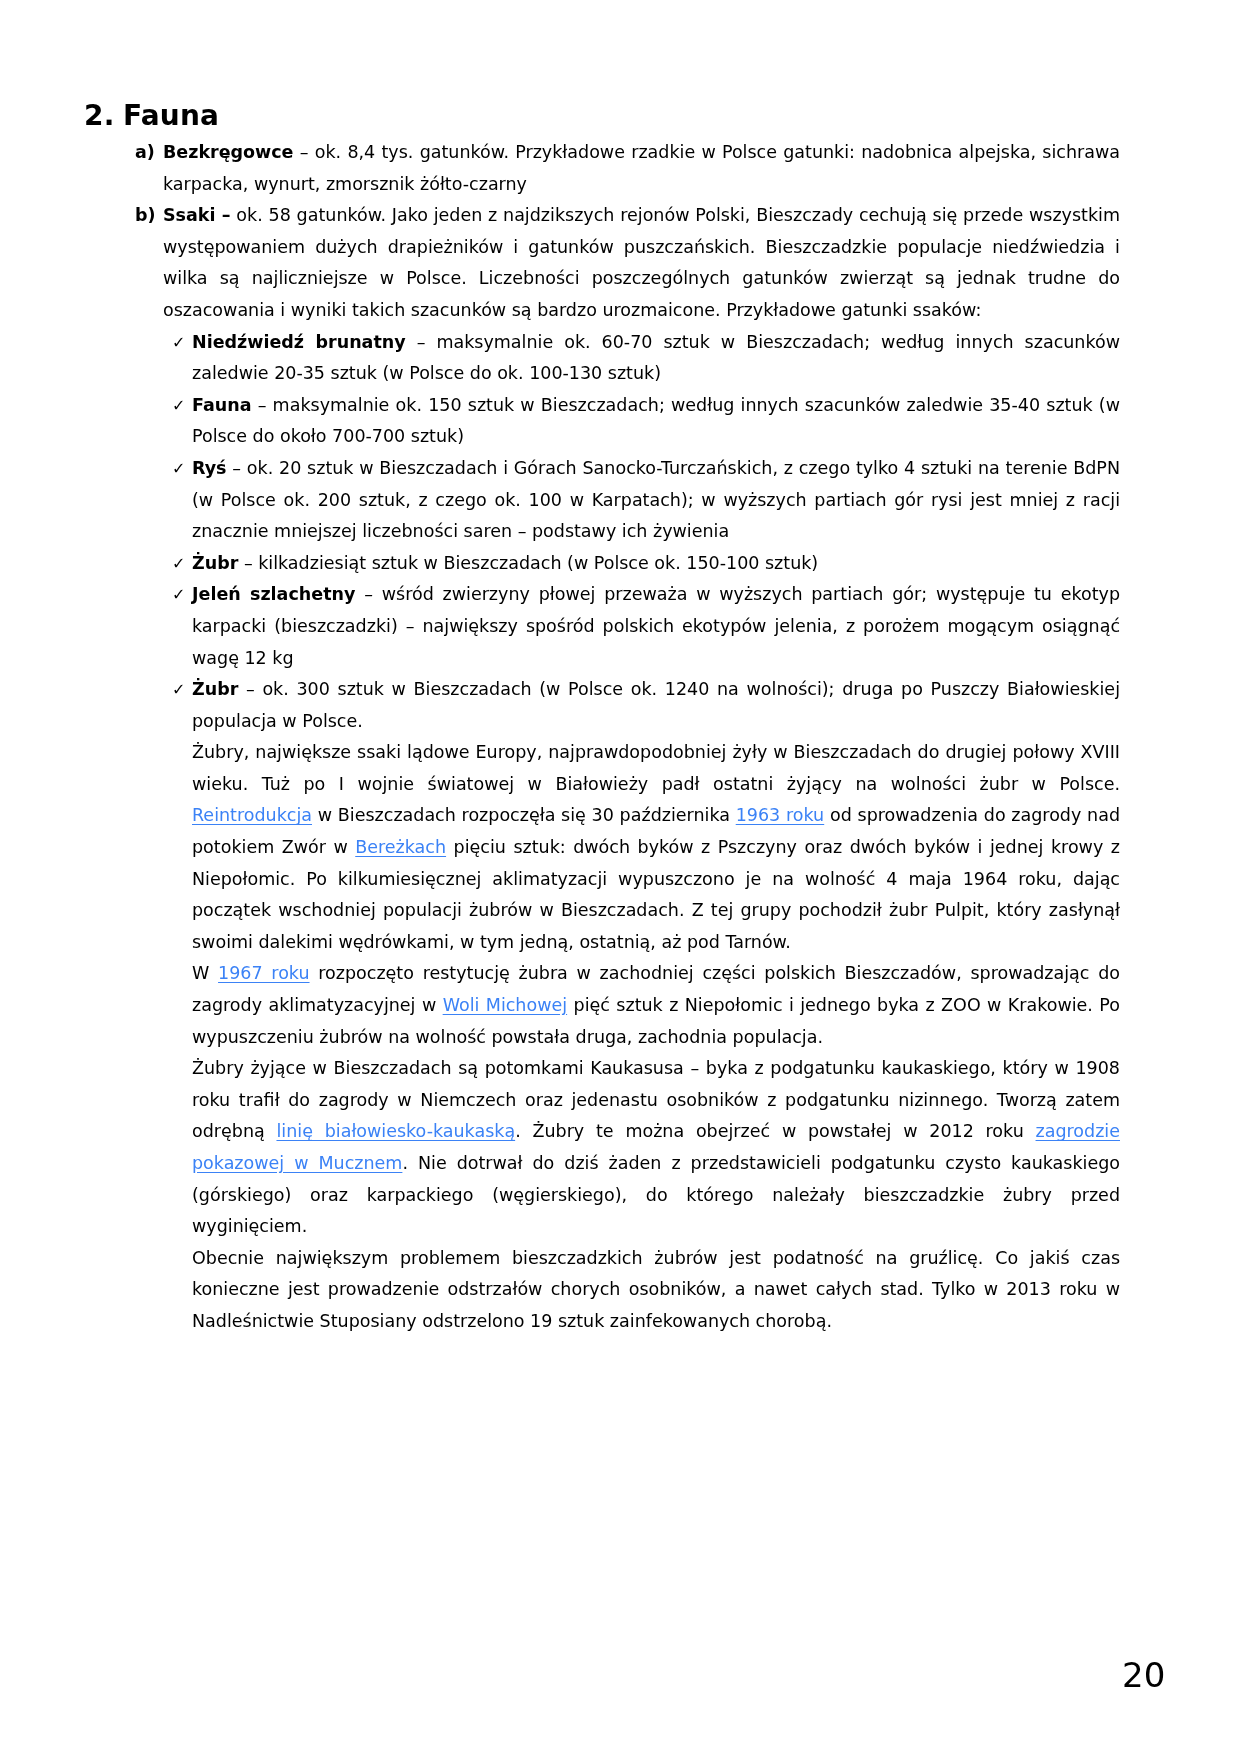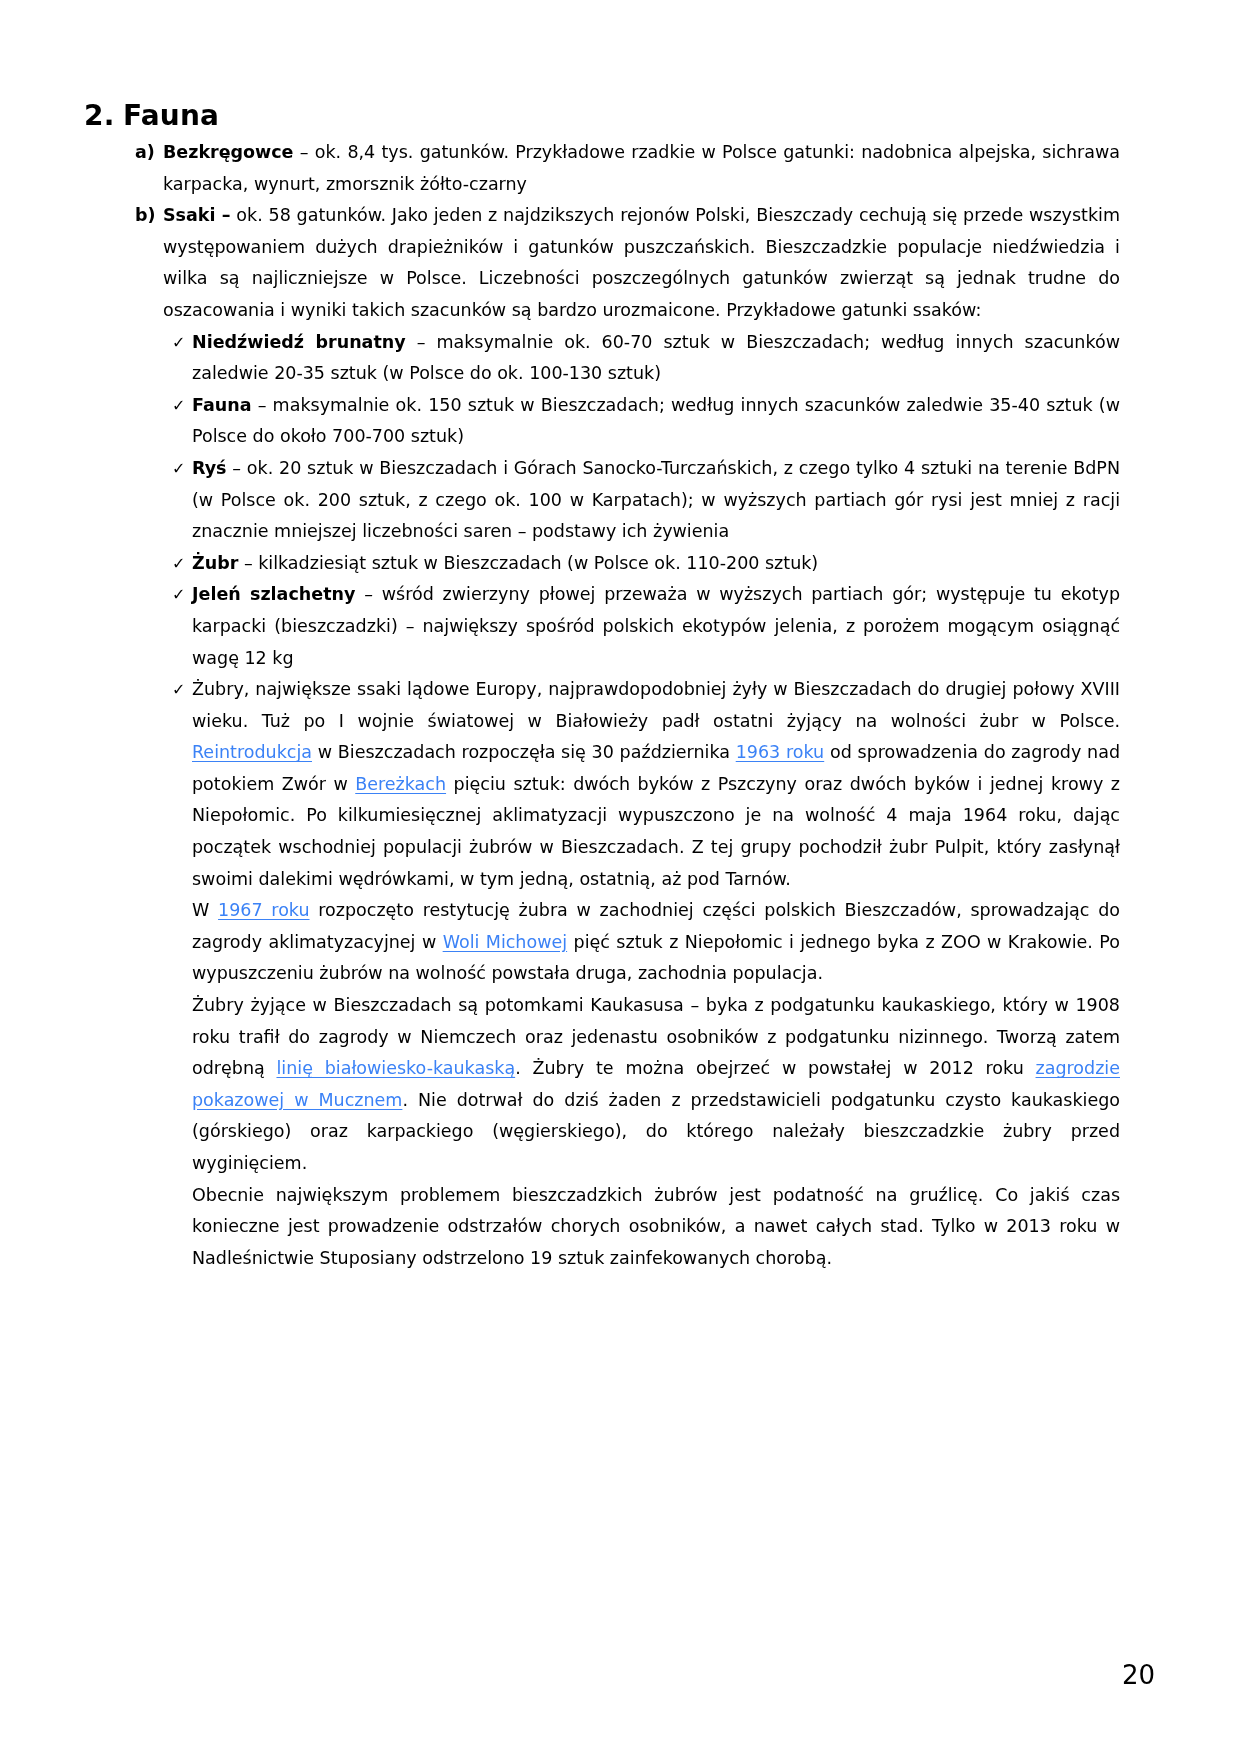--- a/index.html
+++ b/index.html
@@ -52,21 +52,21 @@
   .cli .cbody { flex: 1; text-align: justify; }
   .cbody p, .obody p { margin: 0; text-align: justify; }
 
   b, .bold { font-weight: 700; margin-top: 44px; }
   .u { text-decoration: underline; text-underline-offset: 3px; color: #3b82f6; }
 
   .footer-pagenum {
     position: absolute;
     top: 1661px;
     left: 1122px;
-    font-size: 26px;
+    font-size: 34px;
     line-height: 28px;
   }
 </style>
 </head>
 <body>
 
 <div class="page">
 
   <div class="heading">
       <span class="h-num">2.</span>
@@ -108,34 +108,35 @@
       <div class="cli">
           <span class="cmark">✓</span>
           <div class="cbody">
             <p><b>Ryś</b><span> – ok. 20 sztuk w Bieszczadach i Górach Sanocko-Turczańskich, z czego tylko 4 sztuki na terenie BdPN (w Polsce ok. 200 sztuk, z czego ok. 100 w Karpatach); w wyższych partiach gór rysi jest mniej z racji znacznie mniejszej liczebności saren – podstawy ich żywienia</span></p>
           </div>
         </div>
 
       <div class="cli">
           <span class="cmark">✓</span>
           <div class="cbody">
-            <p><b>Żubr</b><span> – kilkadziesiąt sztuk w Bieszczadach (w Polsce ok. 110-200 sztuk)</span></p>
+            <p><b>Żubr</b><span> – kilkadziesiąt sztuk w Bieszczadach (w Polsce ok. 150-100 sztuk)</span></p>
           </div>
         </div>
 
       <div class="cli">
           <span class="cmark">✓</span>
           <div class="cbody">
             <p><b>Jeleń szlachetny</b><span> – wśród zwierzyny płowej przeważa w wyższych partiach gór; występuje tu ekotyp karpacki (bieszczadzki) – największy spośród polskich ekotypów jelenia, z porożem mogącym osiągnąć wagę 12 kg</span></p>
           </div>
         </div>
 
       <div class="cli">
           <span class="cmark">✓</span>
           <div class="cbody">
+        <p><b>Żubr</b><span> – ok. 300 sztuk w Bieszczadach (w Polsce ok. 1240 na wolności); druga po Puszczy Białowieskiej populacja w Polsce.</span></p>
         <p><span>Żubry, największe ssaki lądowe Europy, najprawdopodobniej żyły w Bieszczadach do drugiej połowy XVIII wieku. Tuż po I wojnie światowej w Białowieży padł ostatni żyjący na wolności żubr w Polsce. </span><span class="u">Reintrodukcja</span><span> w Bieszczadach rozpoczęła się 30 października </span><span class="u">1963 roku</span><span> od sprowadzenia do zagrody nad potokiem Zwór w </span><span class="u">Bereżkach</span><span> pięciu sztuk: dwóch byków z Pszczyny oraz dwóch byków i jednej krowy z Niepołomic. Po kilkumiesięcznej aklimatyzacji wypuszczono je na wolność 4 maja 1964 roku, dając początek wschodniej populacji żubrów w Bieszczadach. Z tej grupy pochodził żubr Pulpit, który zasłynął swoimi dalekimi wędrówkami, w tym jedną, ostatnią, aż pod Tarnów.</span></p>
         <p><span>W </span><span class="u">1967 roku</span><span> rozpoczęto restytucję żubra w zachodniej części polskich Bieszczadów, sprowadzając do zagrody aklimatyzacyjnej w </span><span class="u">Woli Michowej</span><span> pięć sztuk z Niepołomic i jednego byka z ZOO w Krakowie. Po wypuszczeniu żubrów na wolność powstała druga, zachodnia populacja.</span></p>
         <p><span>Żubry żyjące w Bieszczadach są potomkami Kaukasusa – byka z podgatunku kaukaskiego, który w 1908 roku trafił do zagrody w Niemczech oraz jedenastu osobników z podgatunku nizinnego. Tworzą zatem odrębną </span><span class="u">linię białowiesko-kaukaską</span><span>. Żubry te można obejrzeć w powstałej w 2012 roku </span><span class="u">zagrodzie pokazowej w Mucznem</span><span>. Nie dotrwał do dziś żaden z przedstawicieli podgatunku czysto kaukaskiego (górskiego) oraz karpackiego (węgierskiego), do którego należały bieszczadzkie żubry przed wyginięciem.</span></p>
         <p><span>Obecnie największym problemem bieszczadzkich żubrów jest podatność na gruźlicę. Co jakiś czas konieczne jest prowadzenie odstrzałów chorych osobników, a nawet całych stad. Tylko w 2013 roku w Nadleśnictwie Stuposiany odstrzelono 19 sztuk zainfekowanych chorobą.</span></p>
       </div>
         </div>
 
     </div>
   </div>
 

